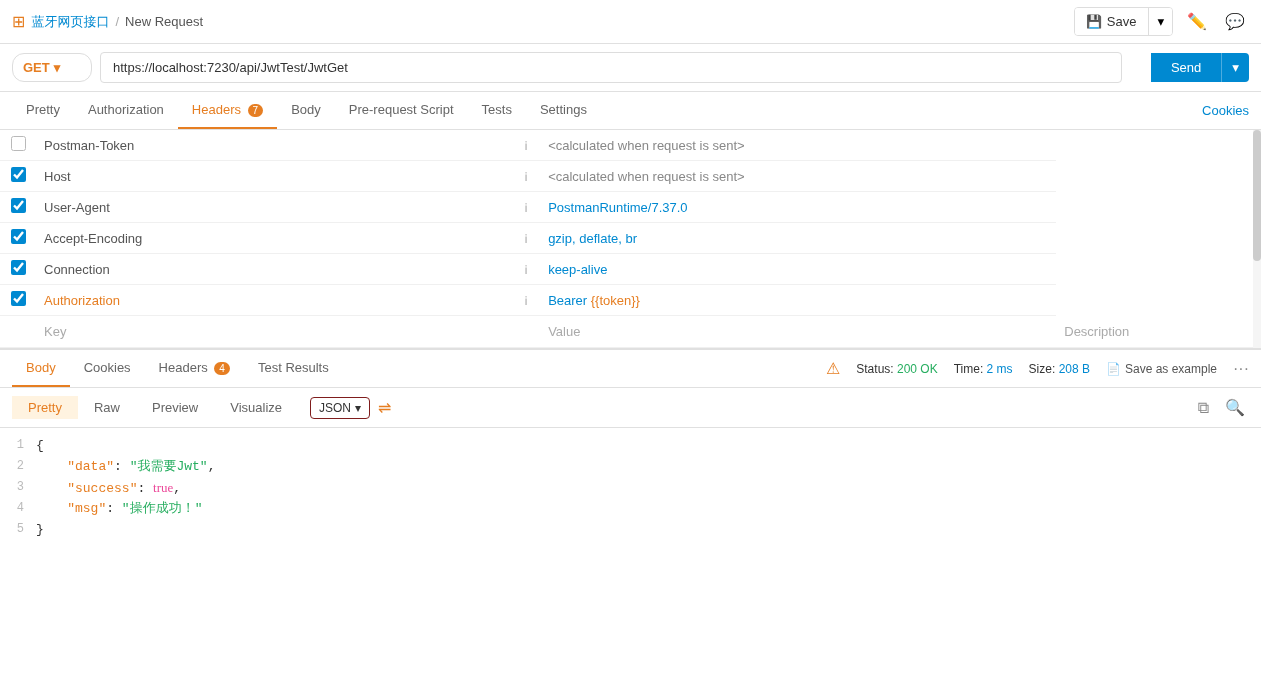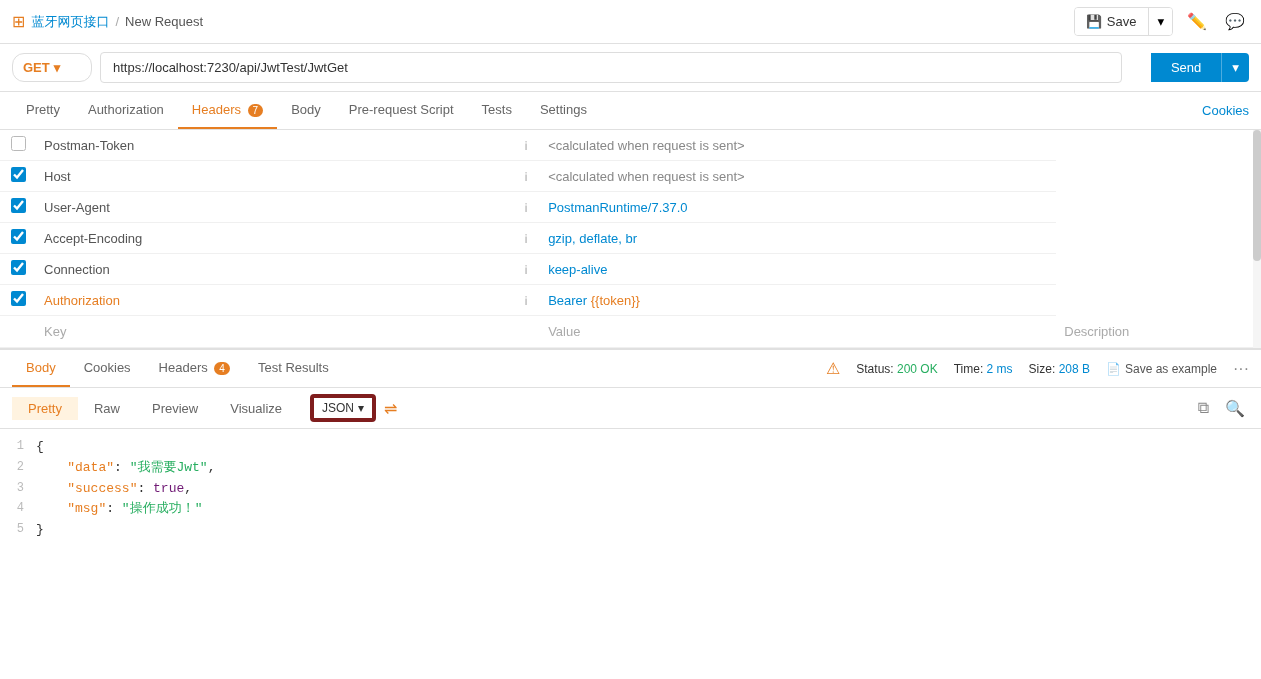--- a/index.html
+++ b/index.html
@@ -118,38 +118,38 @@
       display: flex; align-items: center; gap: 0; padding: 6px 12px;
       border-bottom: 1px solid #e0e0e0;
     }
     .fmt-tab {
       padding: 4px 16px; cursor: pointer; color: #666; font-size: 13px;
       border-radius: 0;
     }
     .fmt-tab.active { background: #fff3e0; color: #e67e22; font-weight: 500; }
     .json-select {
       display: flex; align-items: center; gap: 4px; margin-left: 12px;
-      border: 4px solid #7f1d1d; border-radius: 4px; padding: 3px 8px;
+      border: 1px solid #7f1d1d; border-radius: 4px; padding: 3px 8px;
       font-size: 12px; cursor: pointer; background: #fff;
     }
     .response-actions { display: flex; align-items: center; gap: 8px; margin-left: auto; }
     .action-icon-btn { background: none; border: none; cursor: pointer; color: #888; font-size: 16px; padding: 4px; }
 
     
     .code-area {
       background: #fff; padding: 8px 0; font-family: 'Courier New', monospace;
       font-size: 13px; line-height: 1.6;
     }
     .code-line { display: flex; align-items: flex-start; }
     .line-num { width: 36px; text-align: right; color: #bbb; padding-right: 12px; user-select: none; font-size: 12px; }
     .code-content { flex: 1; }
     .c-brace { color: #333; }
     .c-key { color: #e67e22; }
     .c-string { color: #27ae60; }
-    .c-bool { color: #701a75; }
+    .c-bool { color: #ec4899; font-family: Liberation Serif, serif; }
     .c-colon { color: #333; }
 
     .main-layout { display: flex; flex-direction: column; height: calc(679px - 44px); }
   </style>
 </head>
 <body>
 
 <div class="top-bar">
   <div class="top-bar-left">
     <div class="breadcrumb">

